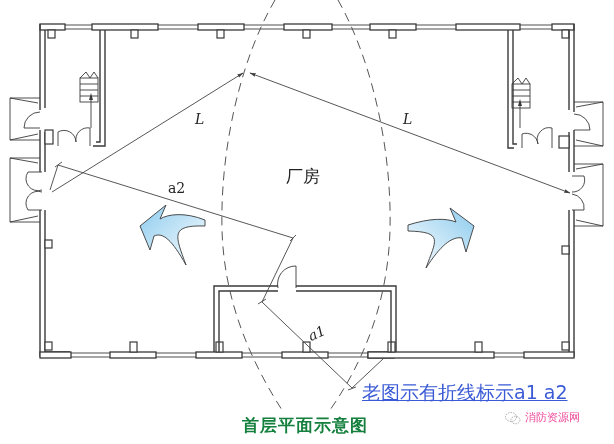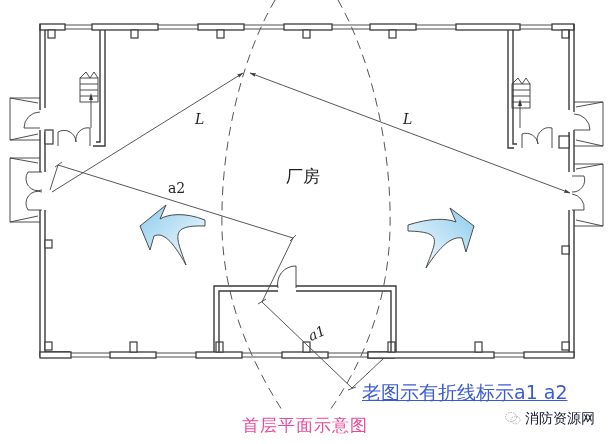--- a/index.html
+++ b/index.html
@@ -10,23 +10,23 @@
     .col { fill: #ffffff; stroke: #3a3a3a; stroke-width: 1.2; }
     .thin { fill: none; stroke: #3a3a3a; stroke-width: 0.9; }
     .dim { fill: none; stroke: #444444; stroke-width: 0.9; }
     .dash { fill: none; stroke: #555555; stroke-width: 1; stroke-dasharray: 9 6; }
     .lbl { position: absolute; color: #222222; white-space: nowrap; }
     .room-label { left: 286px; top: 121px; font-size: 17px; font-family: "DejaVu Sans", sans-serif; margin-top: 44px; }
     .dimL1 { left: 195px; top: 111px; font-size: 14px; font-style: italic; font-family: "DejaVu Serif", serif; }
     .dimL2 { left: 403px; top: 111px; font-size: 14px; font-style: italic; font-family: "DejaVu Serif", serif; }
     .dimA2 { left: 168px; top: 180px; font-size: 14px; font-family: "DejaVu Serif", serif; }
     .dimA1 { left: 308px; top: 325px; font-size: 14px; font-style: italic; font-family: "DejaVu Serif", serif; transform: rotate(-25deg); }
-    .caption { left: 242px; top: 414px; font-size: 17px; color: #ec4899; letter-spacing: 1px; }
+    .caption { left: 242px; top: 414px; font-size: 17px; color: #15803d; letter-spacing: 1px; font-weight: bold; }
     .note { left: 362px; top: 380px; font-size: 19px; color: #3b5bd6; text-decoration: underline; }
-    .watermark { left: 525px; top: 410px; font-size: 14px; color: #0f172a; }
+    .watermark { left: 525px; top: 410px; font-size: 11px; color: #ec4899; }
     .wm-icon { position: absolute; left: 505px; top: 411px; width: 16px; height: 14px; }
   </style>
 </head>
 <body>
 
 <svg id="plan" viewBox="0 0 614 444" xmlns="http://www.w3.org/2000/svg">
   <defs>
     <linearGradient id="arrowGradL" x1="0" y1="0" x2="1" y2="1">
       <stop offset="0" stop-color="#8ccbee"></stop>
       <stop offset="1" stop-color="#ffffff"></stop>

